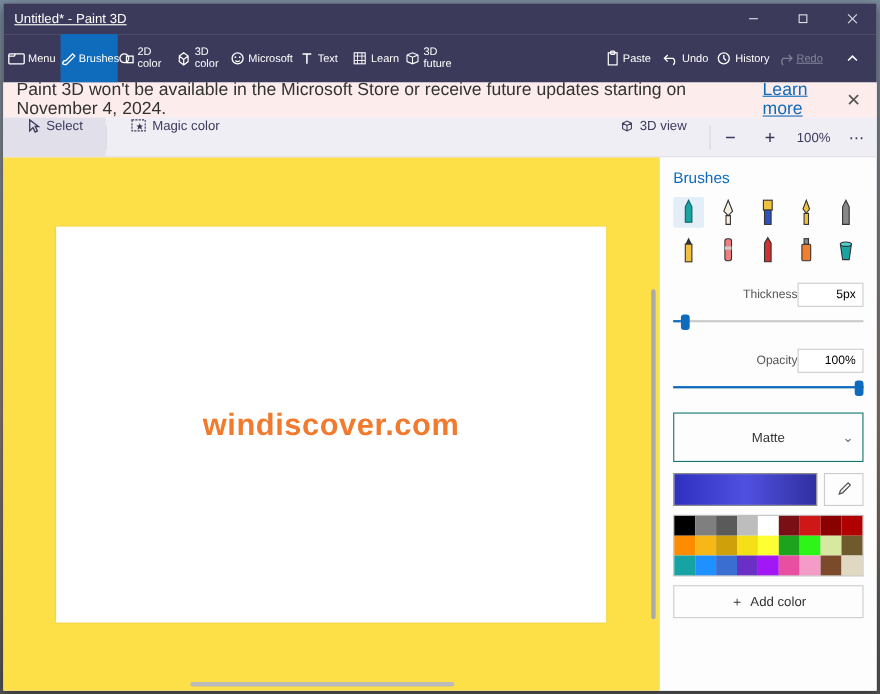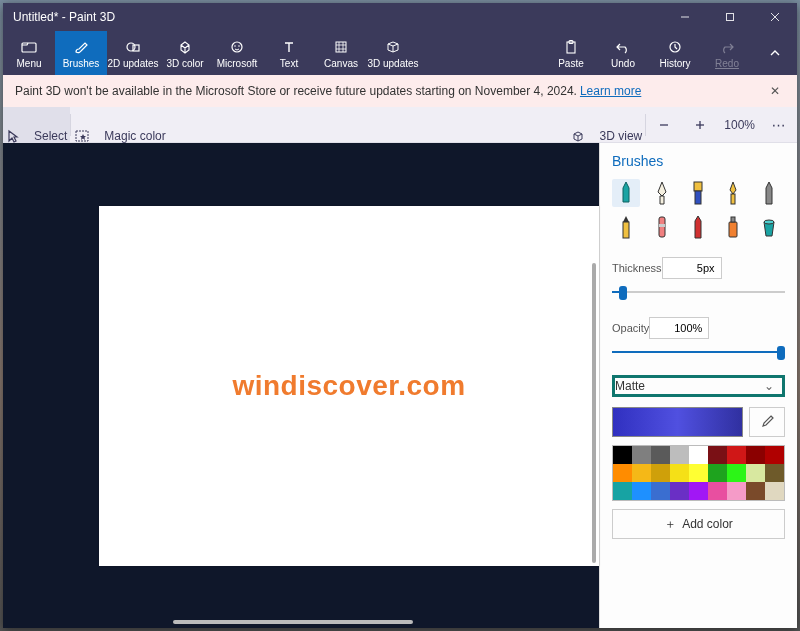--- a/index.html
+++ b/index.html
@@ -1,63 +1,63 @@
 <!DOCTYPE html>
 <html><head>
 <meta charset="utf-8">
 <style>
   * { box-sizing: border-box; margin: 0; padding: 0; font-family: "Segoe UI", sans-serif; }
   body { width: 800px; height: 631px; overflow: hidden; background: linear-gradient(to bottom, #7a8ea0 0%, #8a7a70 60%, #555 100%); }
   .window { position: absolute; top: 3px; left: 3px; width: 794px; height: 625px; background: #f5f5f5; box-shadow: 0 2px 10px rgba(0,0,0,0.5); display: flex; flex-direction: column; }
   
   .titlebar { height: 28px; background: #3b3a5b; color: #fff; display: flex; align-items: center; font-size: 12px; }
-  .titlebar .title { padding-left: 10px; flex: 1; }
+  .titlebar .title { padding-left: 10px; flex: 1; text-decoration: underline; }
   .titlebar .winbtn { width: 45px; height: 28px; display: flex; align-items: center; justify-content: center; color: #fff; opacity: 0.85; }
   
   .ribbon { height: 44px; background: #3b3a5b; display: flex; align-items: stretch; color: #fff; font-size: 10px; }
-  .ribbon .ritem { width: 52px; display: flex; flex-direction: column; align-items: center; justify-content: center; gap: 2px; cursor: pointer; }
+  .ribbon .ritem { width: 52px; display: flex; flex-direction: row; align-items: center; justify-content: center; gap: 2px; cursor: pointer; }
   .ribbon .ritem.active { background: #0f6cbd; }
   .ribbon .ritem .ic { height: 18px; display: flex; align-items: center; justify-content: center; }
   .ribbon .flex-spacer { flex: 1; }
   .ribbon .expand-btn { width: 44px; display: flex; align-items: center; justify-content: center; }
   .ribbon .ritem.disabled { opacity: 0.35; text-decoration: underline; }
   
-  .notif { height: 32px; background: #fdecec; display: flex; align-items: center; font-size: 12px; padding: 0 12px; color: #323232; }
+  .notif { height: 32px; background: #fdecec; display: flex; align-items: center; font-size: 16px; padding: 0 12px; color: #323232; }
   .notif a { color: #0f6cbd; text-decoration: underline; margin-left: 3px; }
   .notif .spacer { flex: 1; }
   .notif .close { width: 20px; text-align: center; color: #555; cursor: pointer; }
   
   .toolbar2 { height: 36px; background: #f0eef5; display: flex; align-items: center; font-size: 12px; border-bottom: 1px solid #e0dfe8; }
-  .toolbar2 .tbtn { height: 36px; display: flex; align-items: flex-end; gap: 14px; padding: 0 3px; cursor: pointer; color: #3b3a5b; }
+  .toolbar2 .tbtn { height: 36px; display: flex; align-items: flex-start; gap: 4px; padding: 0 21px; cursor: pointer; color: #3b3a5b; }
   .toolbar2 .tbtn.active { background: #e0dfea; }
   .toolbar2 .flex-spacer { flex: 1; }
   .toolbar2 .zoom { color: #3b3a5b; font-size: 12px; padding: 0 6px; }
   .toolbar2 .icobtn { width: 36px; display: flex; align-items: center; justify-content: center; color: #3b3a5b; cursor: pointer; height: 36px; }
   .toolbar2 .divider { width: 1px; height: 22px; background: #d6d5e0; }
   
   .main { flex: 1; display: flex; overflow: hidden; }
-  .canvas-area { flex: 1; background: #0f172a; display: flex; align-items: center; justify-content: flex-end; position: relative; }
+  .canvas-area { flex: 1; background: #fde047; display: flex; align-items: center; justify-content: center; position: relative; }
   .canvas { background: #fff; width: 500px; height: 360px; box-shadow: 0 0 2px rgba(0,0,0,0.2); display: flex; align-items: center; justify-content: center; }
   .watermark { font-size: 28px; font-weight: 600; color: #f07b2e; letter-spacing: 0.5px; }
   .canvas-area .vscroll { position: absolute; right: 3px; top: 120px; width: 4px; height: 300px; background: #aaa; border-radius: 2px; }
   .canvas-area .hscroll { position: absolute; bottom: 4px; left: 170px; width: 240px; height: 4px; background: #bbb; border-radius: 2px; }
   
   .sidepanel { width: 198px; background: #fdfdfd; border-left: 1px solid #ddd; padding: 10px 12px; overflow-y: auto; font-size: 12px; color: #333; }
   .sidepanel h3 { color: #0f6cbd; font-size: 14px; font-weight: 400; margin-bottom: 10px; }
   .brush-grid { display: grid; grid-template-columns: repeat(5, 1fr); gap: 6px; margin-bottom: 16px; }
   .brush-grid .b { width: 28px; height: 28px; display: flex; align-items: center; justify-content: center; cursor: pointer; border-radius: 2px; }
   .brush-grid .b.sel { background: #e4eef8; }
-  .field { display: flex; align-items: center; justify-content: flex-start; margin-bottom: 4px; margin-top: 16px; }
+  .field { display: flex; align-items: center; justify-content: flex-end; margin-bottom: 4px; margin-top: 16px; }
   .field label { font-size: 11px; color: #555; }
   .field input { width: 60px; height: 22px; border: 1px solid #ccc; font-size: 11px; text-align: right; padding-right: 6px; }
   .slider { position: relative; height: 18px; margin-bottom: 14px; }
   .slider .track { position: absolute; top: 8px; left: 0; right: 0; height: 2px; background: #ccc; }
   .slider .fill { position: absolute; top: 8px; left: 0; height: 2px; background: #0f6cbd; }
   .slider .thumb { position: absolute; top: 3px; width: 8px; height: 14px; background: #0f6cbd; border-radius: 3px; }
-  .matsel { height: 22px; border: 3px solid #0f766e; display: flex; align-items: center; justify-content: flex-start; position: relative; margin-bottom: 10px; cursor: pointer; font-size: 12px; color: #333; }
+  .matsel { height: 45px; border: 1px solid #0f766e; display: flex; align-items: center; justify-content: center; position: relative; margin-bottom: 10px; cursor: pointer; font-size: 12px; color: #333; }
   .matsel .chev { position: absolute; right: 8px; color: #666; }
   .swatch-row { display: flex; gap: 6px; margin-bottom: 8px; }
   .swatch-main { flex: 1; height: 30px; border: 1px solid #888; background: linear-gradient(to right, #3030c0, #5050e0, #3030a0); }
   .eyedrop { width: 36px; height: 30px; border: 1px solid #ccc; display: flex; align-items: center; justify-content: center; cursor: pointer; }
   .palette { display: grid; grid-template-columns: repeat(9, 1fr); grid-auto-rows: 18px; border: 1px solid #bbb; margin-bottom: 8px; }
   .palette div { border: 0.5px solid rgba(255,255,255,0.0); }
   .addcolor { height: 30px; border: 1px solid #ccc; display: flex; align-items: center; justify-content: center; gap: 6px; cursor: pointer; font-size: 12px; }
   svg { display: block; }
 </style>
 </head>
@@ -103,21 +103,21 @@
         </div>
       <span>Brushes</span>
     </div>
     <div class="ritem">
       <div class="ic">
           <svg width="16" height="16">
             <circle cx="6" cy="8" r="4" fill="none" stroke="#fff" stroke-width="1.2"></circle>
             <rect x="8" y="6" width="6" height="6" fill="none" stroke="#fff" stroke-width="1.2"></rect>
           </svg>
         </div>
-      <span>2D updates</span>
+      <span>2D color</span>
     </div>
     <div class="ritem">
       <div class="ic">
           <svg width="16" height="16">
             <path d="M4 6 L8 3 L12 6 L12 11 L8 14 L4 11 Z M4 6 L8 9 L12 6 M8 9 L8 14" fill="none" stroke="#fff" stroke-width="1.1"></path>
           </svg>
         </div>
       <span>3D color</span>
     </div>
     <div class="ritem">
@@ -142,29 +142,29 @@
     <div class="ritem">
       <div class="ic">
           <svg width="16" height="16">
             <rect x="3" y="3" width="10" height="10" fill="none" stroke="#fff" stroke-width="1"></rect>
             <line x1="3" y1="6" x2="13" y2="6" stroke="#fff" stroke-width="0.8"></line>
             <line x1="3" y1="10" x2="13" y2="10" stroke="#fff" stroke-width="0.8"></line>
             <line x1="6" y1="3" x2="6" y2="13" stroke="#fff" stroke-width="0.8"></line>
             <line x1="10" y1="3" x2="10" y2="13" stroke="#fff" stroke-width="0.8"></line>
           </svg>
         </div>
-      <span>Canvas</span>
+      <span>Learn</span>
     </div>
     <div class="ritem">
       <div class="ic">
           <svg width="16" height="16">
             <path d="M3 5 L8 3 L13 5 M3 5 L8 7 L13 5 M3 5 L3 11 L8 13 L13 11 L13 5 M8 7 L8 13" fill="none" stroke="#fff" stroke-width="1"></path>
           </svg>
         </div>
-      <span>3D updates</span>
+      <span>3D future</span>
     </div>
     <div class="flex-spacer"></div>
     <div class="ritem">
       <div class="ic">
           <svg width="14" height="16">
             <rect x="3" y="3" width="8" height="11" fill="none" stroke="#fff" stroke-width="1.1"></rect>
             <rect x="5" y="1.5" width="4" height="3" rx="1" fill="none" stroke="#fff" stroke-width="1.1"></rect>
           </svg>
         </div>
       <span>Paste</span>

